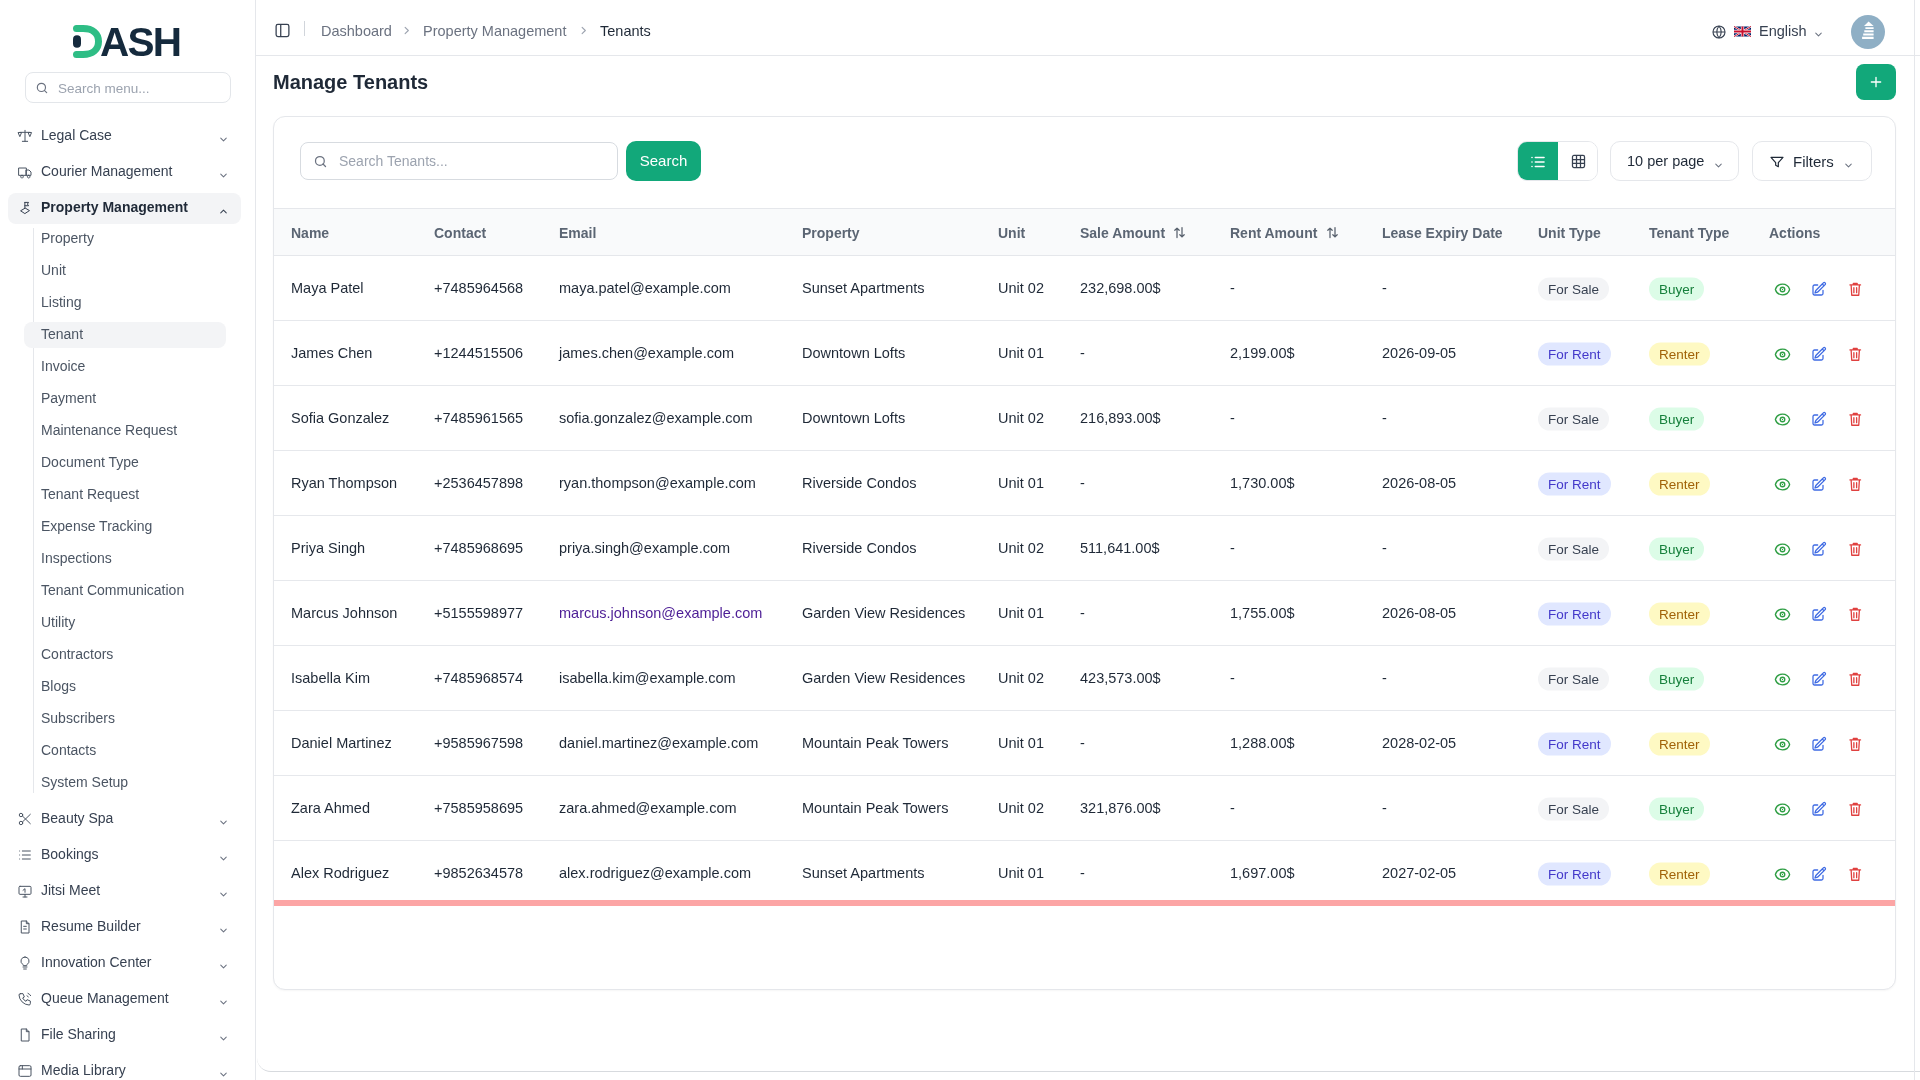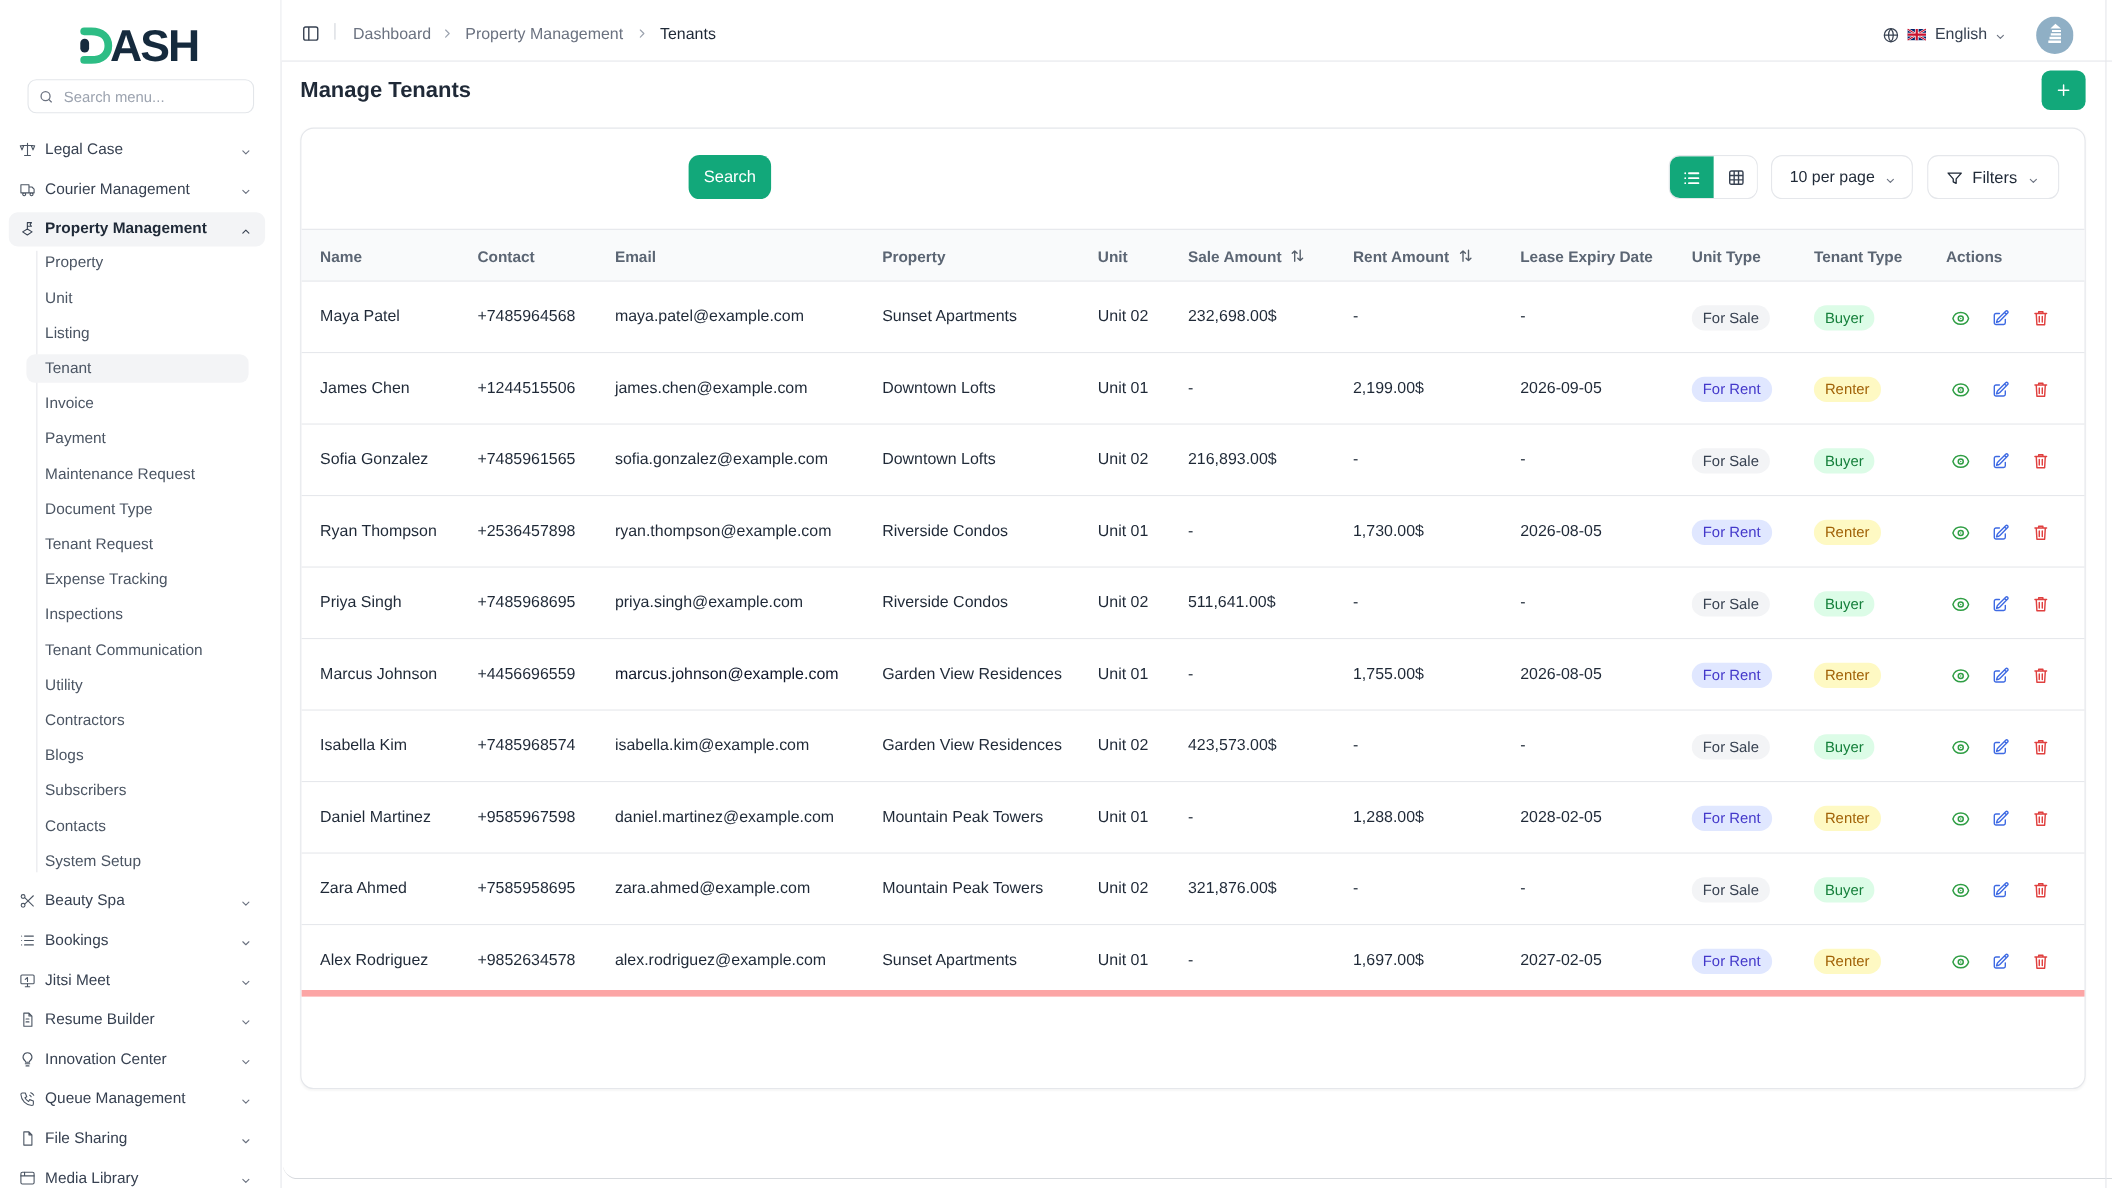--- a/index.html
+++ b/index.html
@@ -163,20 +163,27 @@
 </div>
 <div class="abs" style="left:257px;top:57px;width:1663px;height:1015px;border-bottom:1px solid #d7dade;border-bottom-left-radius:14px"></div>
 <div class="abs" style="left:1914px;top:0;width:1px;height:1080px;background:#e5e7eb"></div>
 <span class="abs" style="left:273px;top:71px;font-size:20px;font-weight:bold;color:#1f2937">Manage Tenants</span>
 <div class="abs" style="left:1856px;top:64px;width:40px;height:36px;background:#12a87a;border-radius:8px">
     <svg class="abs" style="left:12px;top:10px" width="16" height="16" viewBox="0 0 24 24" stroke="#fff" stroke-width="2" fill="none" stroke-linecap="round">
       <path d="M12 5v14M5 12h14"></path>
     </svg>
   </div>
 <div class="abs" style="left:273px;top:116px;width:1623px;height:874px;background:#fff;border:1px solid #e5e7eb;border-radius:12px;box-shadow:0 1px 2px rgba(0,0,0,.04);overflow:hidden">
+<div class="abs" style="left:26px;top:25px;width:318px;height:38px;border:1px solid #d7dbe0;border-radius:8px">
+      <svg class="abs" style="left:12px;top:11px" width="15" height="15" viewBox="0 0 24 24" stroke="#6b7280" stroke-width="2" fill="none" stroke-linecap="round">
+        <circle cx="11" cy="11" r="7"></circle>
+        <path d="M20 20l-4-4"></path>
+      </svg>
+      <span class="abs" style="left:38px;top:10px;font-size:14px;color:#9ca3af">Search Tenants...</span>
+    </div>
 <div class="abs" style="left:352px;top:24px;width:75px;height:40px;background:#12a87a;border-radius:10px;color:#fff;font-size:15px;text-align:center;line-height:40px">Search</div>
 <div class="abs" style="left:1243px;top:24px;width:81px;height:40px;border:1px solid #e5e7eb;border-radius:10px;overflow:hidden">
 <div class="abs" style="left:0;top:0;width:40px;height:40px;background:#12a87a">
 <svg class="abs" style="left:11px;top:11px" width="18" height="18" viewBox="0 0 24 24" stroke="#fff" stroke-width="2.2" fill="none" stroke-linecap="round">
           <path d="M4 6h.01M4 12h.01M4 18h.01M8.5 6H20M8.5 12H20M8.5 18H20"></path>
         </svg>
       </div>
 <div class="abs" style="left:40px;top:0;width:41px;height:40px;background:#fff">
 <svg class="abs" style="left:12px;top:11px" width="17" height="17" viewBox="0 0 24 24" stroke="#374151" stroke-width="1.8" fill="none" stroke-linejoin="round">
           <rect x="3.5" y="3.5" width="17" height="17" rx="2"></rect>
@@ -338,22 +345,22 @@
         </svg></div>
 <div class="abs" style="left:1537px;top:25px"><svg width="16" height="16" viewBox="0 0 24 24" stroke="#3e6ae3" stroke-width="1.9" fill="none" stroke-linecap="round" stroke-linejoin="round">
           <path d="M16.86 4.49l1.69-1.69a1.87 1.87 0 1 1 2.65 2.65L10.58 16.07a4.5 4.5 0 0 1-1.9 1.13L6 18l.8-2.68a4.5 4.5 0 0 1 1.13-1.9l8.93-8.93zm0 0L19.5 7.13M18 14v4.75A2.25 2.25 0 0 1 15.75 21H5.25A2.25 2.25 0 0 1 3 18.75V8.25A2.25 2.25 0 0 1 5.25 6H10"></path>
         </svg></div>
 <div class="abs" style="left:1572.5px;top:24.5px"><svg width="16.5" height="16.5" viewBox="0 0 24 24" stroke="#e0403f" stroke-width="1.9" fill="none" stroke-linecap="round" stroke-linejoin="round">
           <path d="M4.3 5.7h15.4M9.2 5.7V3.6h5.6v2.1M6 5.7l.9 15h10.2l.9-15M10 9.8v7.2M14 9.8v7.2"></path>
         </svg></div>
 </div>
 <div class="abs" style="left:0;top:464px;width:1623px;height:65px;border-bottom:1px solid #e6e8ec">
 <span class="abs" style="left:17px;top:23.5px;font-size:14.5px;color:#1f2937">Marcus Johnson</span>
-<span class="abs" style="left:160px;top:23.5px;font-size:14.5px;color:#1f2937">+4456696559</span>
-<span class="abs" style="left:285px;top:23.5px;font-size:14.5px;color:#0f172a">marcus.johnson@example.com</span>
+<span class="abs" style="left:160px;top:23.5px;font-size:14.5px;color:#1f2937">+5155598977</span>
+<span class="abs" style="left:285px;top:23.5px;font-size:14.5px;color:#4c1d95">marcus.johnson@example.com</span>
 <span class="abs" style="left:528px;top:23.5px;font-size:14.5px;color:#1f2937">Garden View Residences</span>
 <span class="abs" style="left:724px;top:23.5px;font-size:14.5px;color:#1f2937">Unit 01</span>
 <span class="abs" style="left:806px;top:23.5px;font-size:14.5px;color:#1f2937">-</span>
 <span class="abs" style="left:956px;top:23.5px;font-size:14.5px;color:#1f2937">1,755.00$</span>
 <span class="abs" style="left:1108px;top:23.5px;font-size:14.5px;color:#1f2937">2026-08-05</span>
 <div class="abs" style="left:0;top:32.5px;width:0;height:0">
         <span class="abs" style="left:1264px;top:0;transform:translateY(-50%);background:#e0e7ff;color:#4338ca;font-size:13.5px;padding:4px 10px;border-radius:12px;white-space:nowrap">For Rent</span>
         <span class="abs" style="left:1375px;top:0;transform:translateY(-50%);background:#fef9c3;color:#a16207;font-size:13.5px;padding:4px 10px;border-radius:12px;white-space:nowrap">Renter</span>
       </div>
 <div class="abs" style="left:1499.5px;top:24.5px"><svg width="17" height="17" viewBox="0 0 24 24" stroke="#2f9e44" stroke-width="1.9" fill="none" stroke-linecap="round" stroke-linejoin="round">

